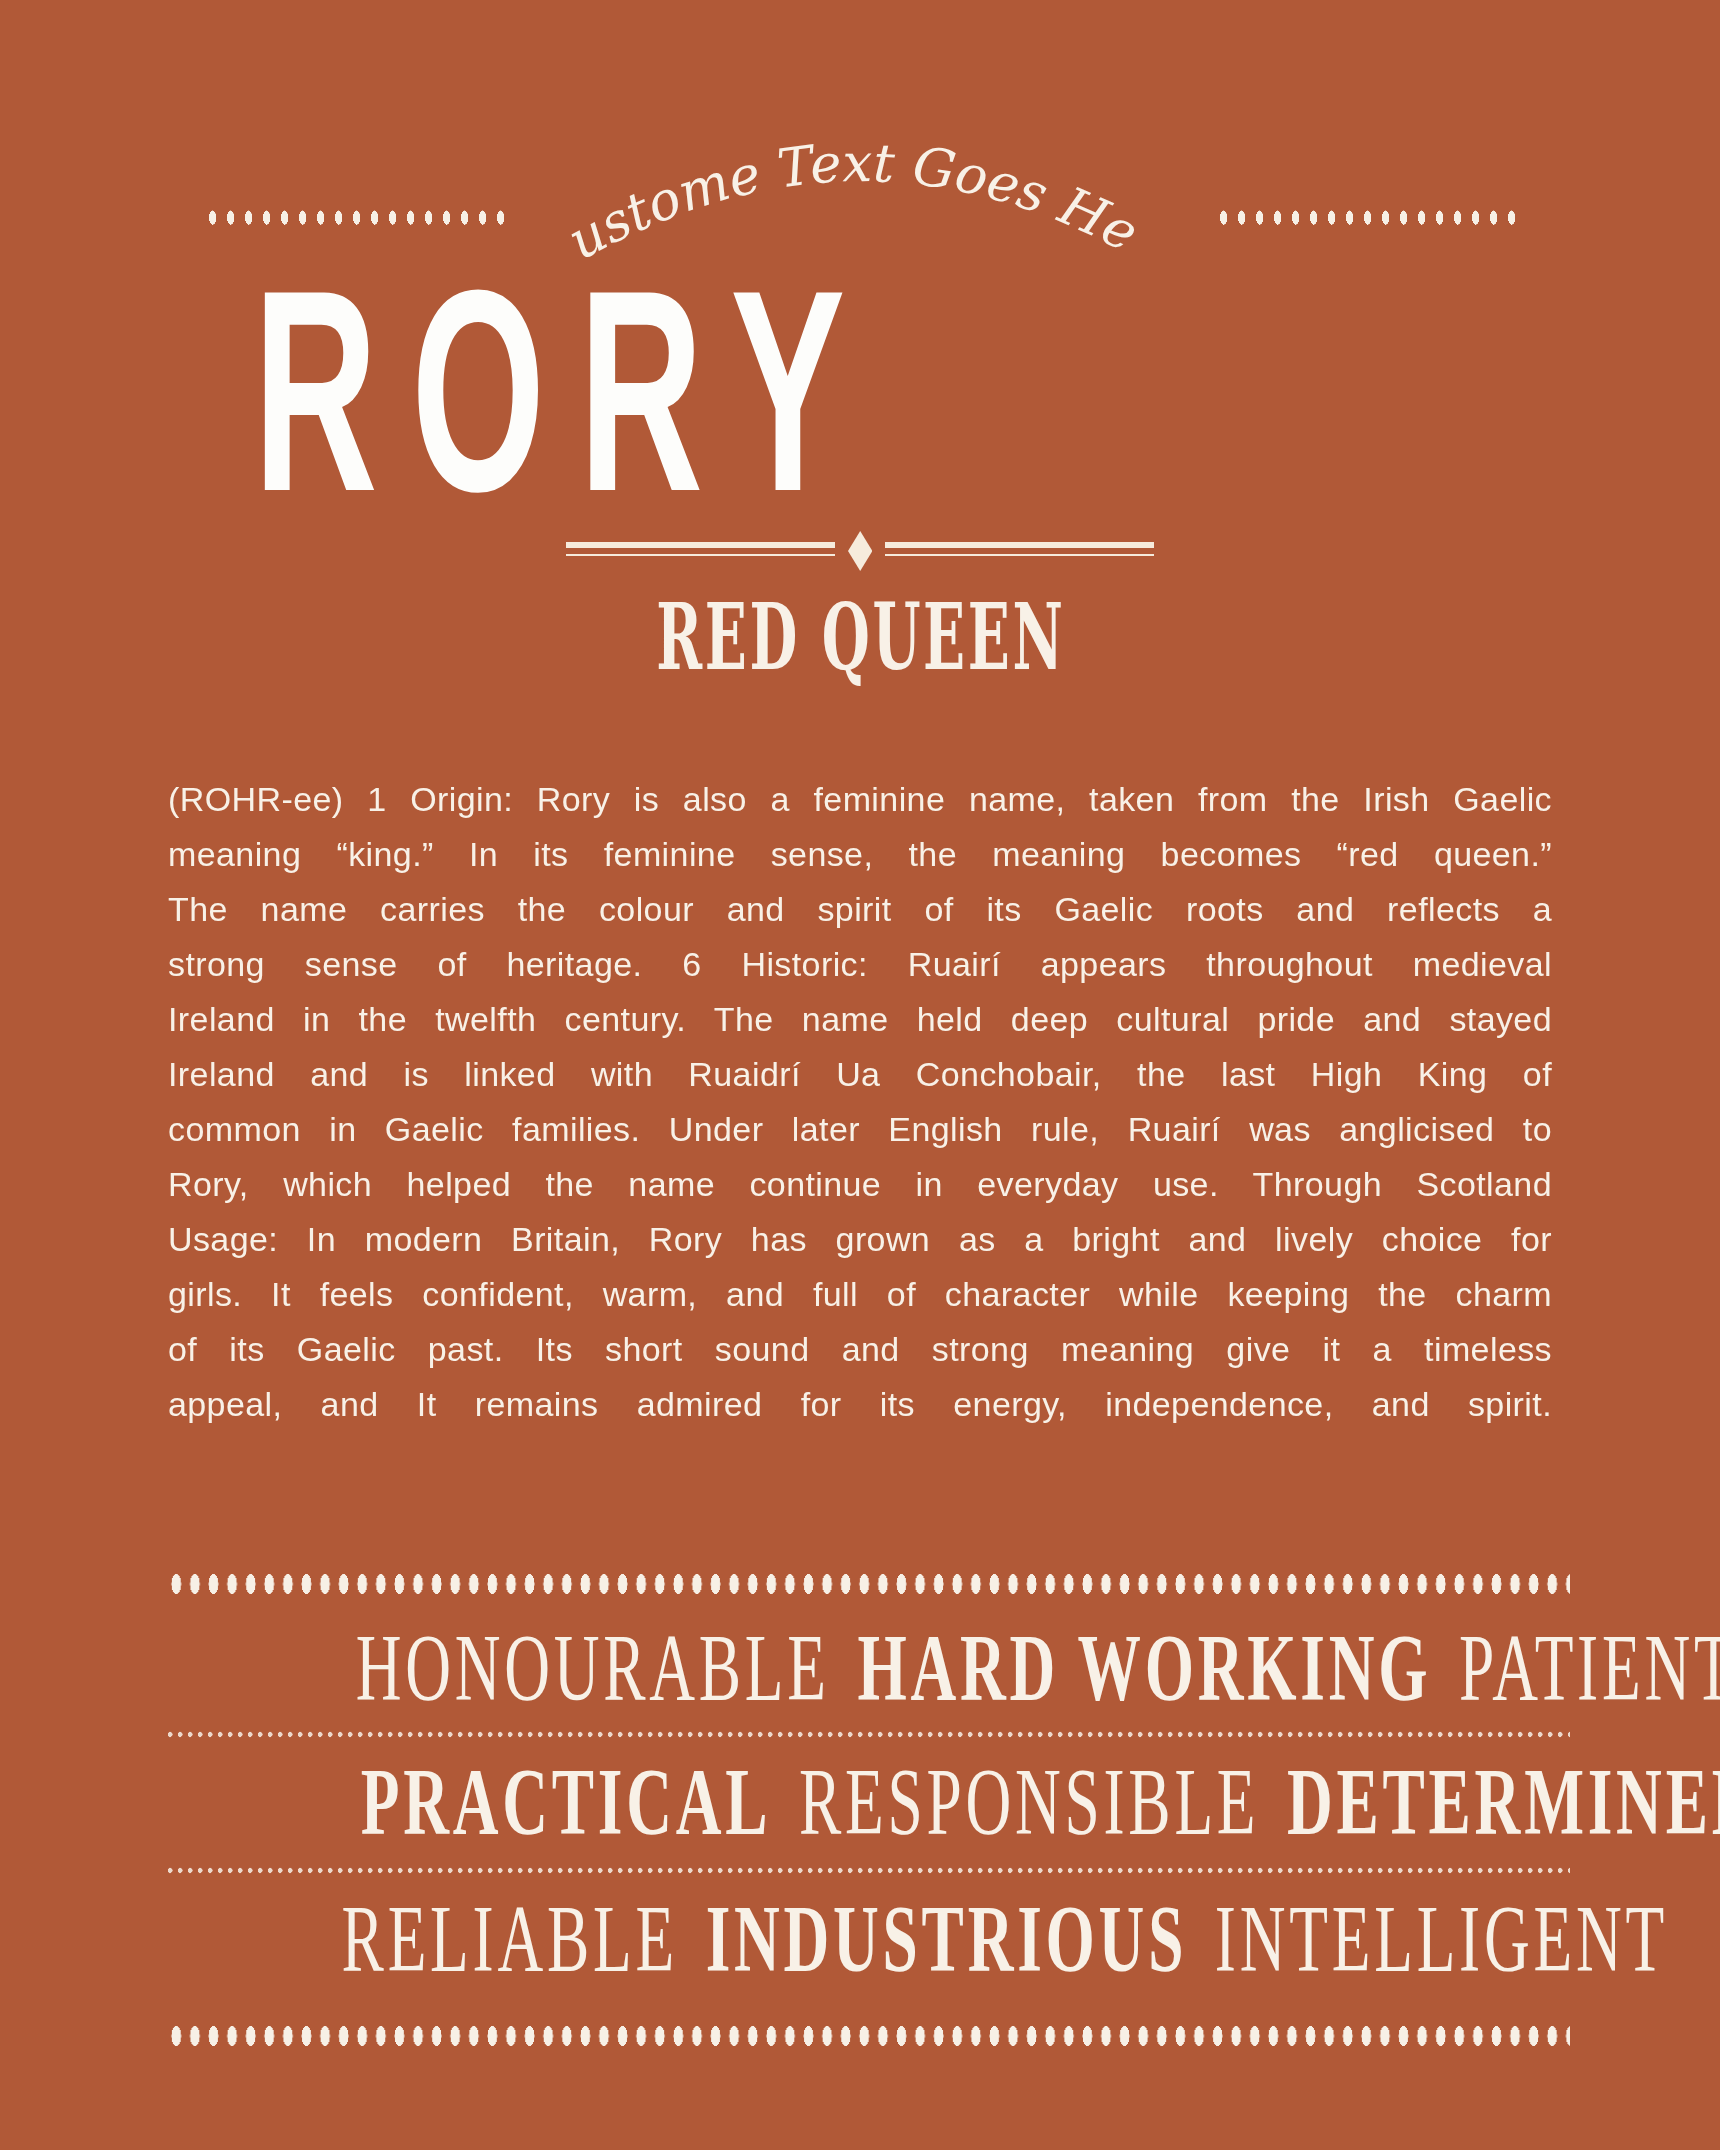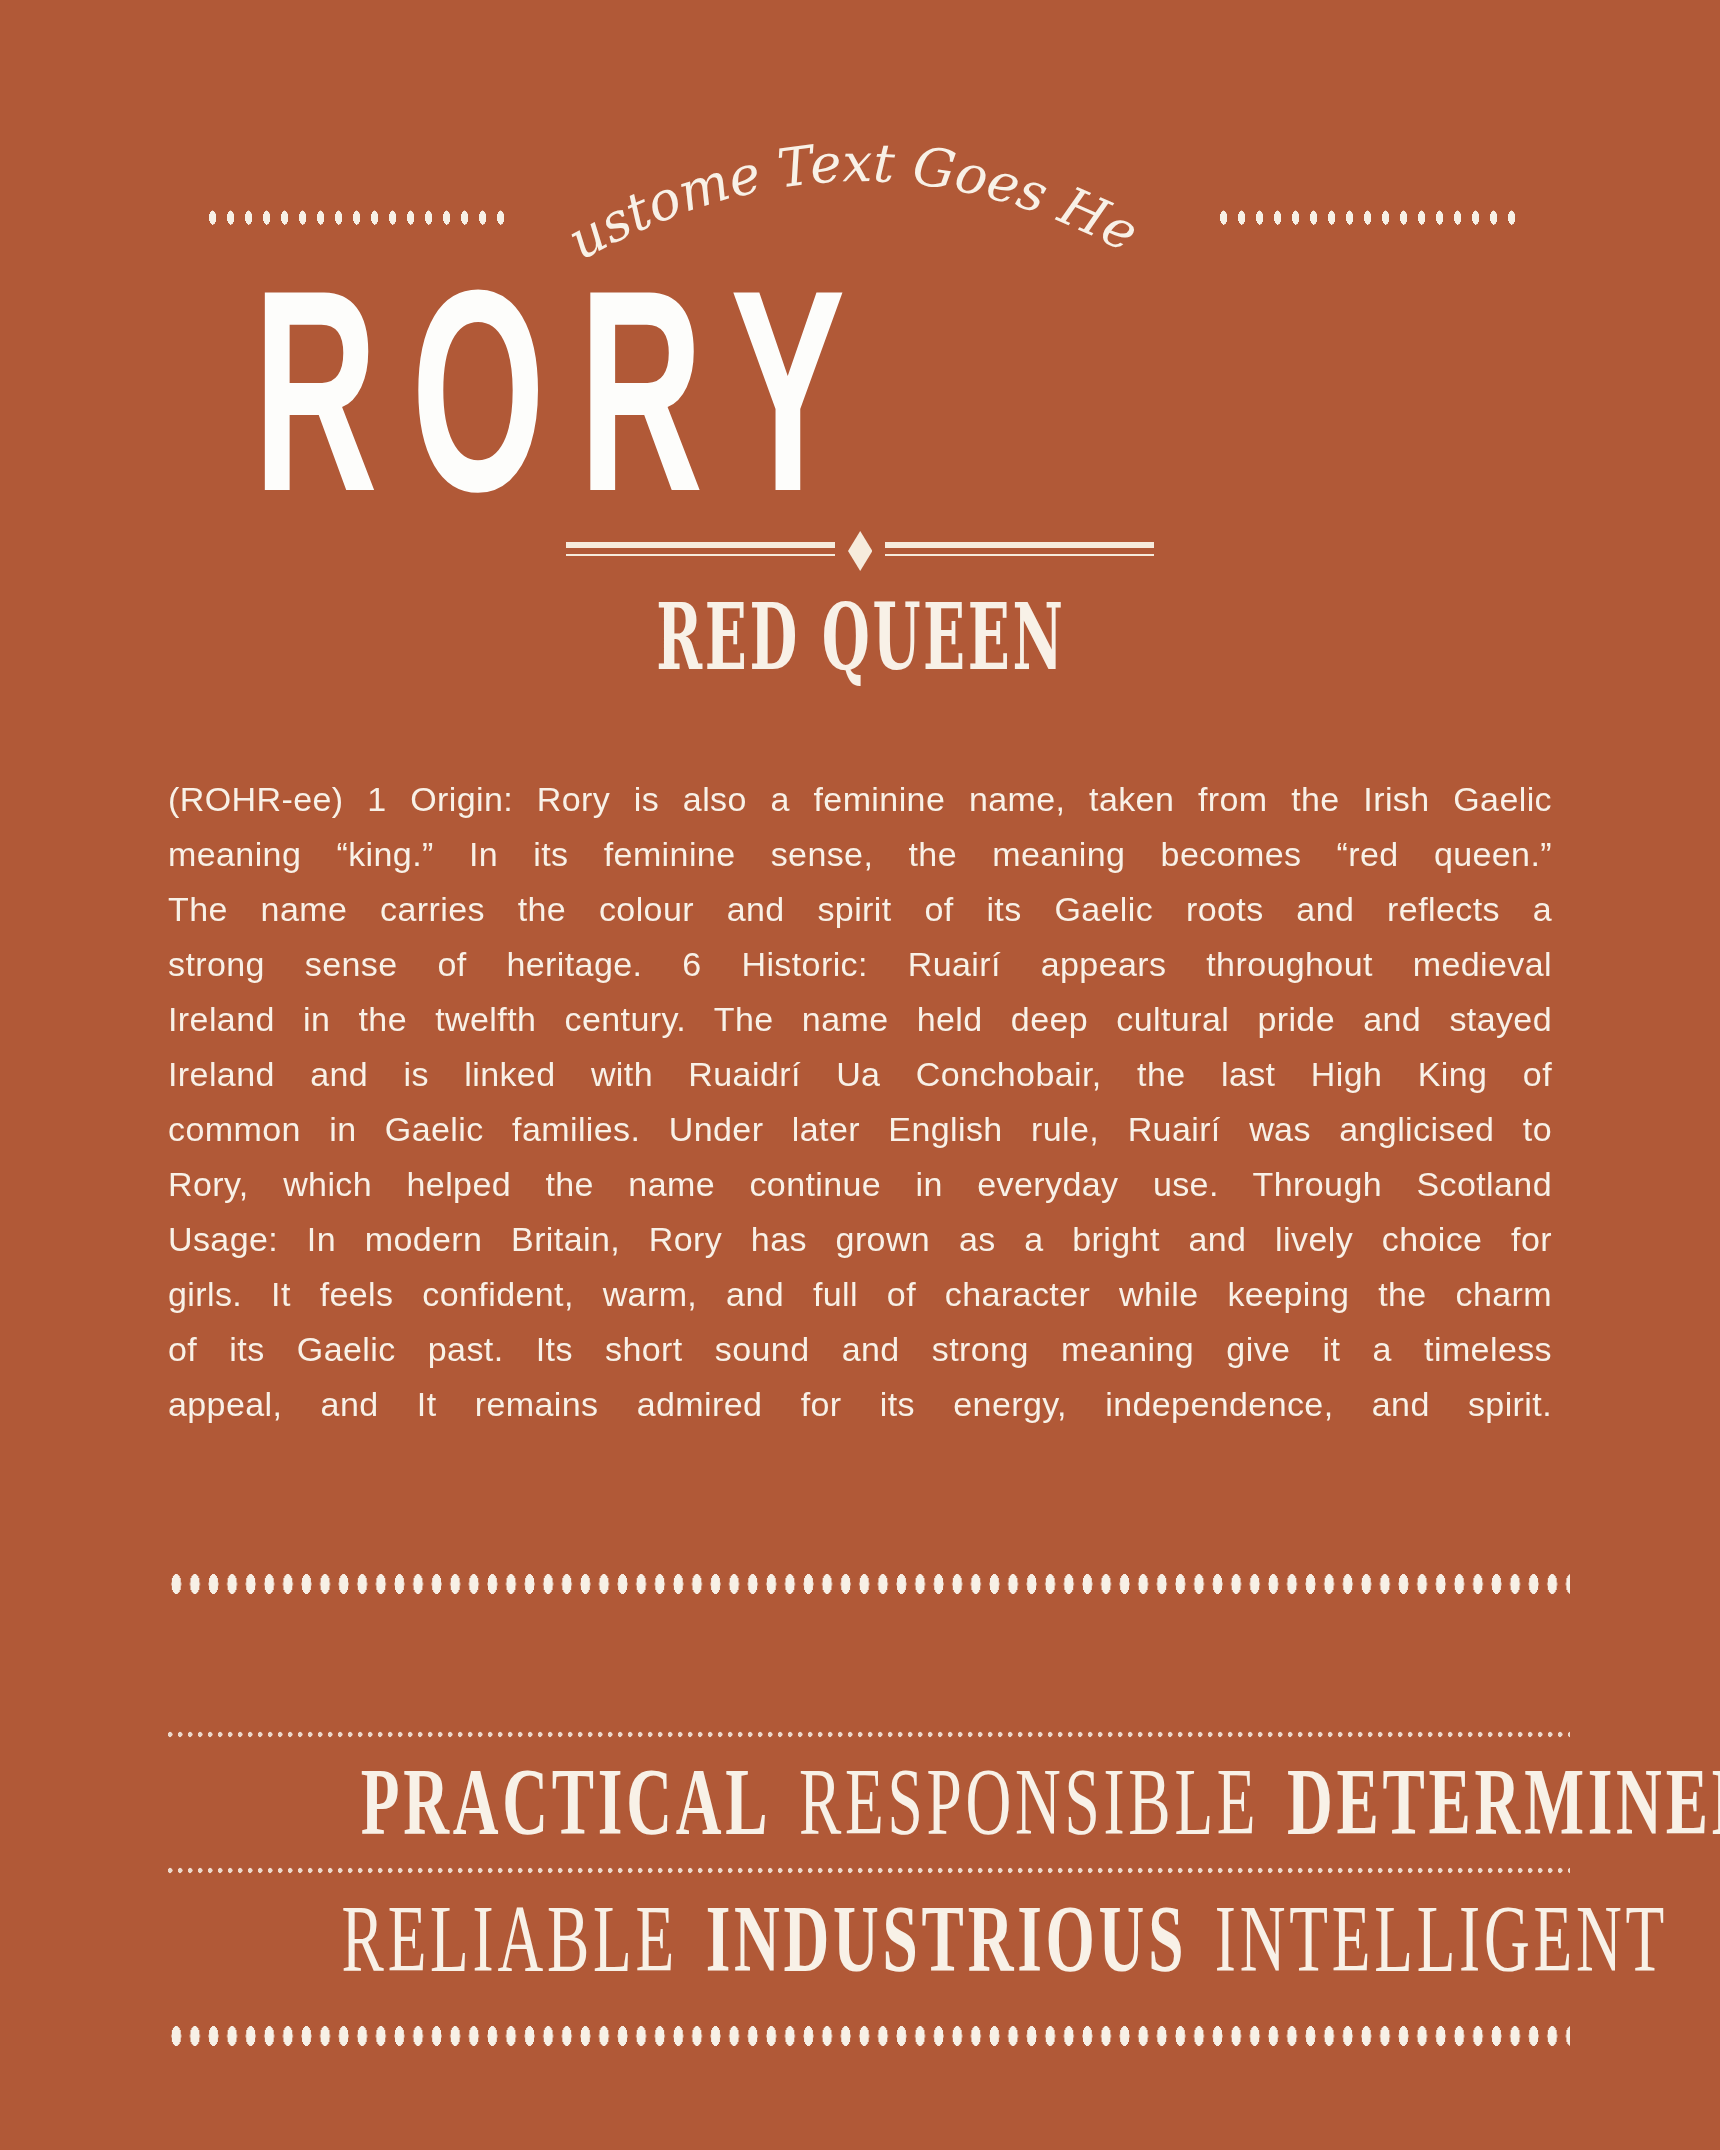--- a/index.html
+++ b/index.html
@@ -140,20 +140,23 @@
     <div class="desc-line">common in Gaelic families. Under later English rule, Ruairí was anglicised to</div>
     <div class="desc-line">Rory, which helped the name continue in everyday use. Through Scotland</div>
     <div class="desc-line">Usage: In modern Britain, Rory has grown as a bright and lively choice for</div>
     <div class="desc-line">girls. It feels confident, warm, and full of character while keeping the charm</div>
     <div class="desc-line">of its Gaelic past. Its short sound and strong meaning give it a timeless</div>
     <div class="desc-line">appeal, and It remains admired for its energy, independence, and spirit.</div>
   </div>
 
   <div class="dots-big top"></div>
 
+  <div class="trait-row r1">
+    <span class="trait-line"><span class="trait-word w-r">HONOURABLE</span><span class="trait-word w-b">HARD WORKING</span><span class="trait-word w-r">PATIENT</span></span>
+  </div>
 
   <div class="dots-small one"></div>
 
   <div class="trait-row r2">
     <span class="trait-line"><span class="trait-word w-b">PRACTICAL</span><span class="trait-word w-r">RESPONSIBLE</span><span class="trait-word w-b">DETERMINED</span></span>
   </div>
 
   <div class="dots-small two"></div>
 
   <div class="trait-row r3">

